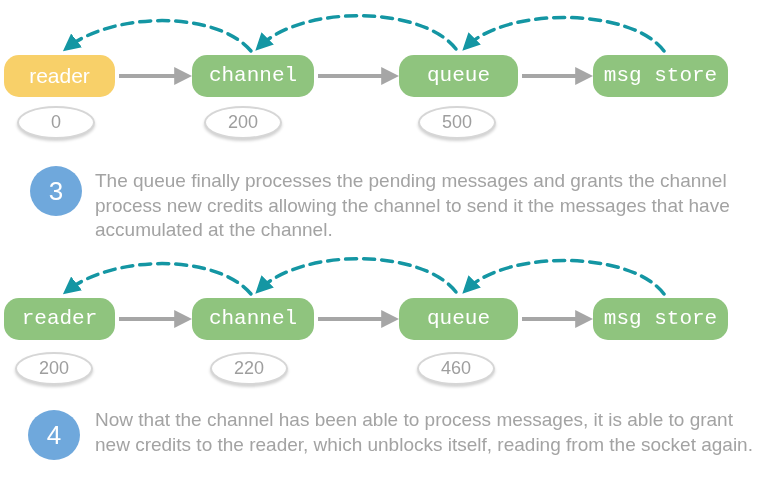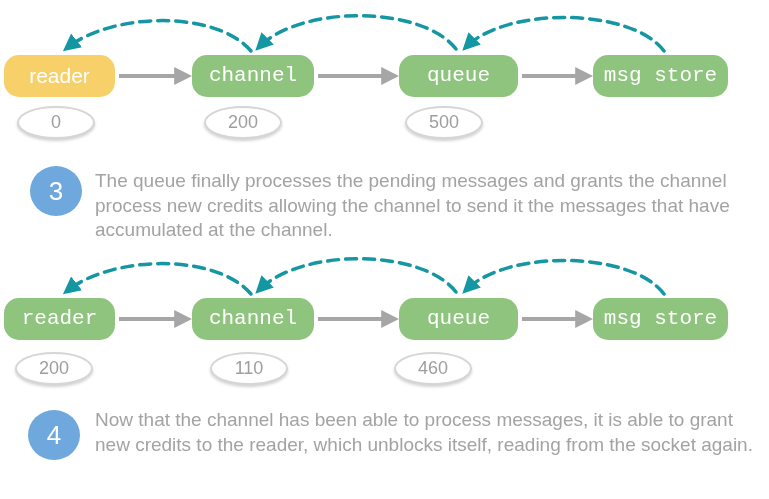--- a/index.html
+++ b/index.html
@@ -54,33 +54,33 @@
 
 <div class="canvas">
 
   <div class="node" style="left:4px;top:55px;width:111px;" data-color="yellow">reader</div>
   <div class="node" style="left:192px;top:55px;width:122px;" data-color="green">channel</div>
   <div class="node" style="left:399px;top:55px;width:119px;" data-color="green">queue</div>
   <div class="node" style="left:593px;top:55px;width:135px;" data-color="green">msg store</div>
 
   <div class="oval" style="left:17px;top:106px;">0</div>
   <div class="oval" style="left:204px;top:106px;">200</div>
-  <div class="oval" style="left:405px;top:106px;">500</div>
+  <div class="oval" style="left:418px;top:106px;">500</div>
 
   <div class="step-circle" style="left:30px;top:166px;">3</div>
   <div class="step-text" style="left:95px;top:169px;">The queue finally processes the pending messages and grants the channel process new credits allowing the channel to send it the messages that have accumulated at the channel.</div>
 
   <div class="node" style="left:4px;top:298px;width:111px;" data-color="green">reader</div>
   <div class="node" style="left:192px;top:298px;width:122px;" data-color="green">channel</div>
   <div class="node" style="left:399px;top:298px;width:119px;" data-color="green">queue</div>
   <div class="node" style="left:593px;top:298px;width:135px;" data-color="green">msg store</div>
 
   <div class="oval" style="left:15px;top:352px;">200</div>
-  <div class="oval" style="left:210px;top:352px;">110</div>
-  <div class="oval" style="left:394px;top:352px;">460</div>
+  <div class="oval" style="left:210px;top:352px;">220</div>
+  <div class="oval" style="left:417px;top:352px;">460</div>
 
   <div class="step-circle" style="left:28px;top:410px;">4</div>
   <div class="step-text" style="left:95px;top:408px;">Now that the channel has been able to process messages, it is able to grant new credits to the reader, which unblocks itself, reading from the socket again.</div>
 
   <svg class="overlay" width="769" height="499" viewBox="0 0 769 499">
     <defs>
       <marker id="m-teal" viewBox="0 0 10 10" refX="7" refY="5" markerWidth="5" markerHeight="5" orient="auto">
         <path class="arc-head" d="M0,0 L10,5 L0,10 z"></path>
       </marker>
       <marker id="m-gray" viewBox="0 0 10 10" refX="1" refY="5" markerWidth="4.5" markerHeight="4.5" orient="auto">

